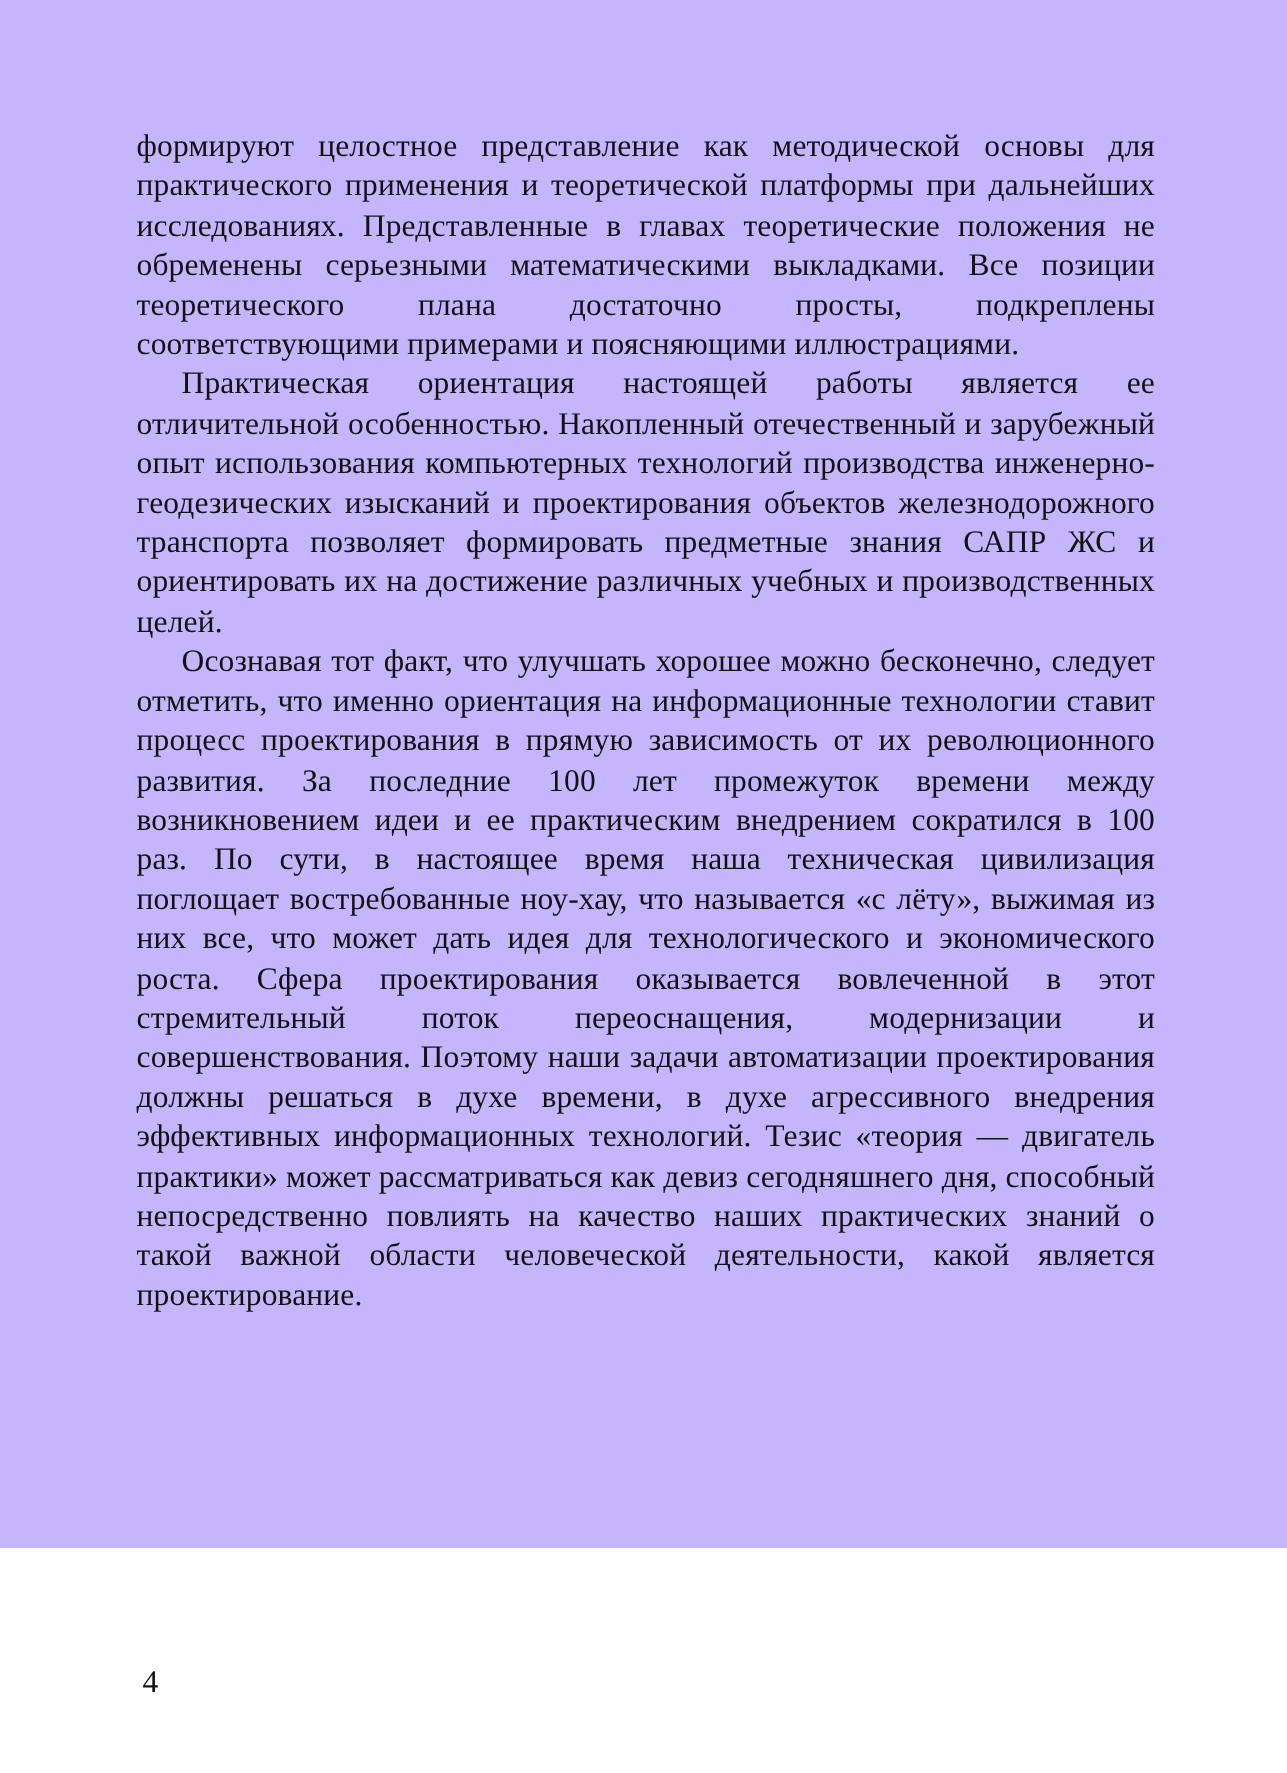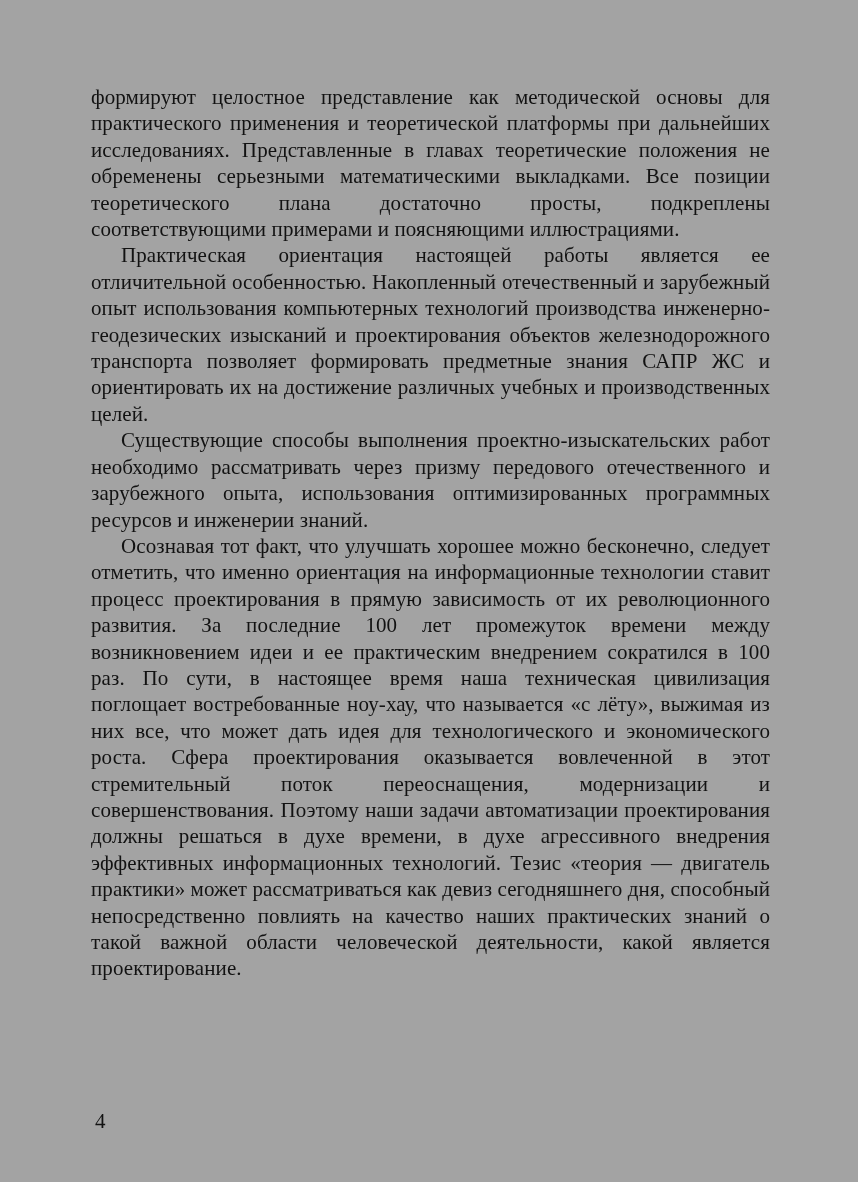--- a/index.html
+++ b/index.html
@@ -12,22 +12,22 @@
     position: relative;
     background: #ffffff;
     font-family: "Liberation Serif", "DejaVu Serif", serif;
     overflow: hidden;
   }
   .scan-page {
     position: absolute;
     left: 0;
     top: 0;
     width: 858px;
-    height: 1182px;
-    background: #a3a3a3;
+    height: 1032px;
+    background: #c4b5fd;
   }
   .text-block {
     position: absolute;
     left: 91px;
     top: 84px;
     width: 679px;
     color: #121212;
     font-size: 21px;
     line-height: 26.4px;
     text-align: justify;
@@ -52,17 +52,16 @@
     line-height: 26px;
   }
 </style>
 </head>
 <body>
 
 <div class="scan-page">
   <div class="text-block">
     <p class="continuation">формируют целостное представление как методической основы для практического применения и теоретической платформы при дальнейших исследованиях. Представленные в главах теоретические положения не обременены серьезными математическими выкладками. Все позиции теоретического плана достаточно просты, подкреплены соответствующими примерами и поясняющими иллюстрациями.</p>
     <p>Практическая ориентация настоящей работы является ее отличительной особенностью. Накопленный отечественный и зарубежный опыт использования компьютерных технологий производства инженерно-геодезических изысканий и проектирования объектов железнодорожного транспорта позволяет формировать предметные знания САПР ЖС и ориентировать их на достижение различных учебных и производственных целей.</p>
-    <p>Существующие способы выполнения проектно-изыскательских работ необходимо рассматривать через призму передового отечественного и зарубежного опыта, использования оптимизированных программных ресурсов и инженерии знаний.</p>
     <p>Осознавая тот факт, что улучшать хорошее можно бесконечно, следует отметить, что именно ориентация на информационные технологии ставит процесс проектирования в прямую зависимость от их революционного развития. За последние 100 лет промежуток времени между возникновением идеи и ее практическим внедрением сократился в 100 раз. По сути, в настоящее время наша техническая цивилизация поглощает востребованные ноу-хау, что называется «с лёту», выжимая из них все, что может дать идея для технологического и экономического роста. Сфера проектирования оказывается вовлеченной в этот стремительный поток переоснащения, модернизации и совершенствования. Поэтому наши задачи автоматизации проектирования должны решаться в духе времени, в духе агрессивного внедрения эффективных информационных технологий. Тезис «теория — двигатель практики» может рассматриваться как девиз сегодняшнего дня, способный непосредственно повлиять на качество наших практических знаний о такой важной области человеческой деятельности, какой является проектирование.</p>
   </div>
   <div class="page-number">4</div>
 </div>
 
 </body></html>

